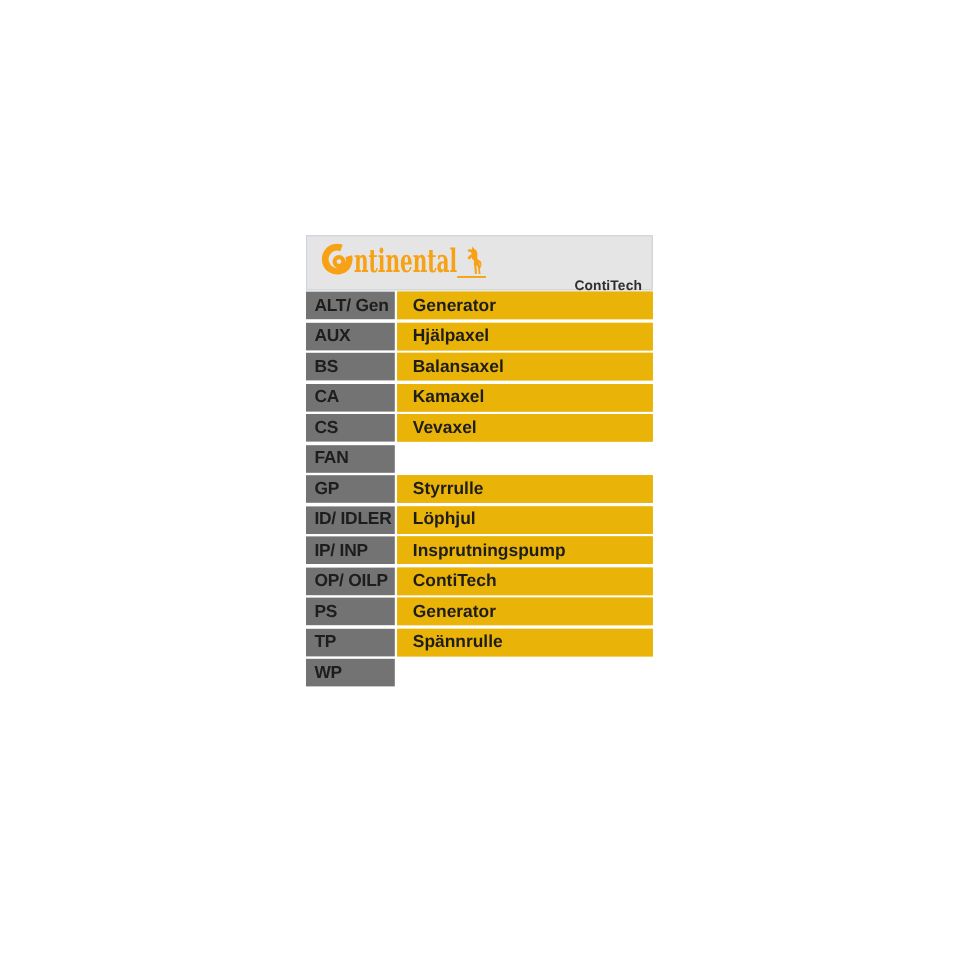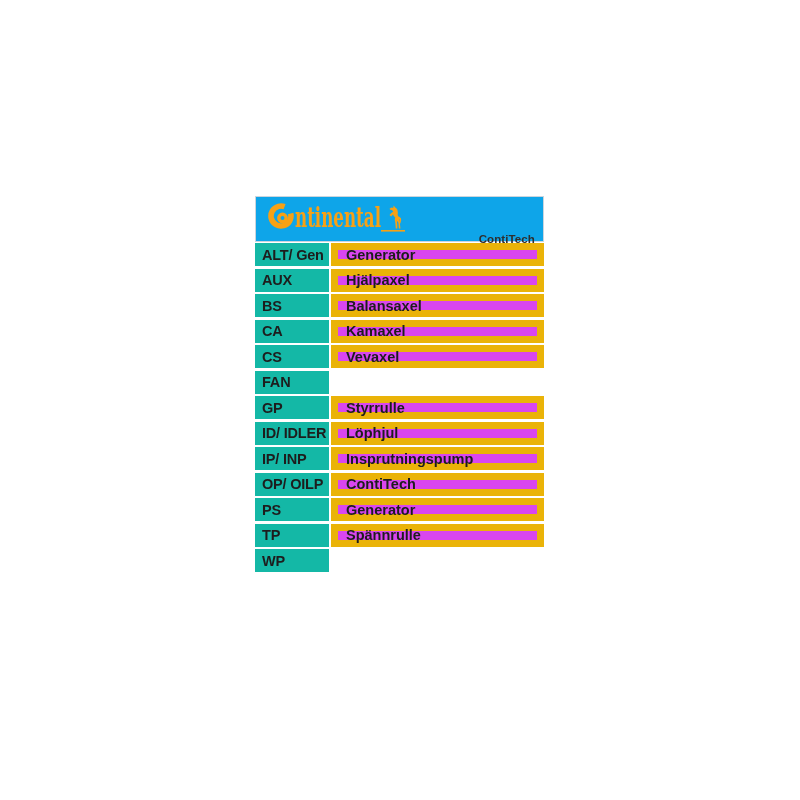--- a/index.html
+++ b/index.html
@@ -13,21 +13,21 @@
   .sheet {
     position:absolute;
     left:255px; top:196px;
     width:289px;
   }
   
   .brand-header {
     box-sizing:border-box;
     height:46px;
     border:1px solid #CBD5DD;
-    background:#0ea5e9;
+    background:#e5e5e5;
     display:flex;
     align-items:center;
     justify-content:space-between;
     padding:0 6px 0 12px;
     margin-bottom:1px;
   }
   .logo-svg { display:block; }
   .subbrand {
     font-weight:bold;
     font-size:11.5px;
@@ -46,29 +46,29 @@
     box-sizing:border-box;
     display:flex;
     align-items:center;
     white-space:nowrap;
     font-weight:bold;
     font-size:14.5px;
     color:#1D1D1D;
   }
   .cell.abbr {
     width:74px;
-    background:#14b8a6;
+    background:#737373;
     padding-left:7px;
     letter-spacing:-0.2px;
   }
   .cell.meaning {
     flex:1;
     margin-left:2px;
-    background:#d946ef;
-    border:7px solid #eab308;
+    background:#eab308;
+    border:5px solid #eab308;
     padding-left:8px;
   }
 </style>
 </head>
 <body>
 
 <div class="sheet">
 
   <div class="brand-header">
     <svg class="logo-svg" width="140" height="36" viewBox="0 0 140 36" aria-hidden="true">

